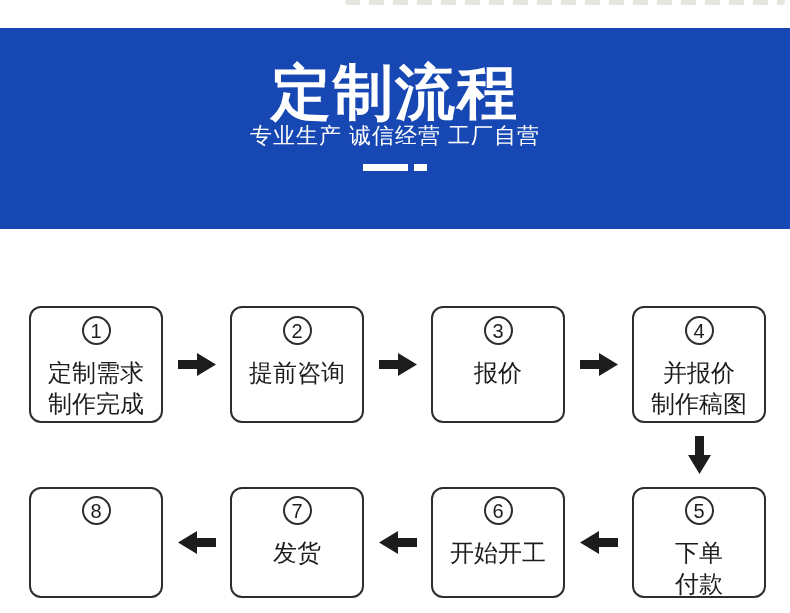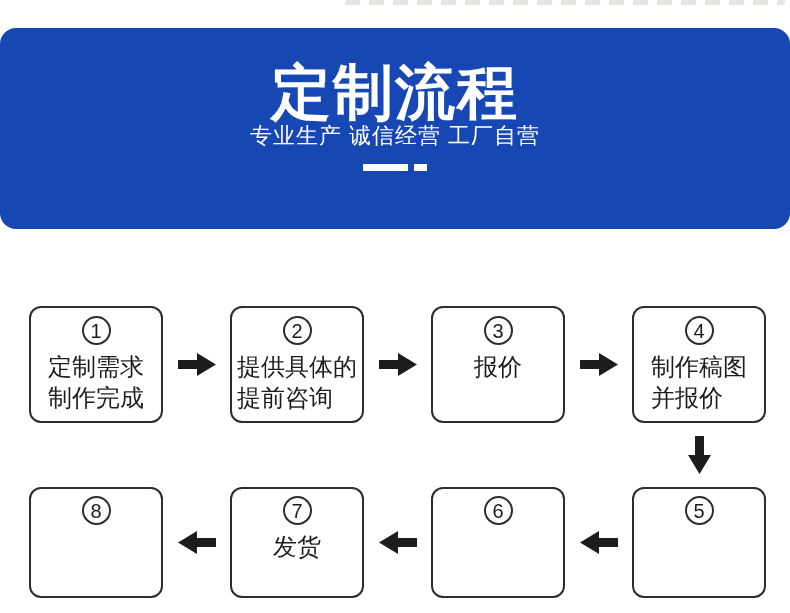--- a/index.html
+++ b/index.html
@@ -26,21 +26,20 @@
     border-radius: 2px;
   }
   
   .banner {
     margin-top: 23px;
     height: 201px;
     background: #1747b3;
     color: #ffffff;
     text-align: center;
     overflow: hidden;
-    border-radius: 16px;
   }
   .banner-title {
     margin: 0;
     padding-top: 35px;
     font-size: 60px;
     font-weight: 900;
     letter-spacing: 2px;
     line-height: 1;
   }
   .banner-subtitle {
@@ -82,26 +81,26 @@
     height: 29px;
     border: 2px solid #2d2d2d;
     border-radius: 50%;
     display: flex;
     align-items: center;
     justify-content: center;
     flex: none;
   }
   .num-circle span { font-size: 20px; line-height: 1; }
   .step-lines {
-    margin-top: 6px;
+    margin-top: 12px;
     font-size: 24px;
     line-height: 31px;
     font-weight: 500;
     white-space: nowrap;
-    text-align: left;
+    text-align: center;
   }
   .gap {
     flex: 1;
     display: flex;
     align-items: center;
     justify-content: center;
   }
   .gap svg { display: block; }
   .connector-row {
     height: 64px;
@@ -149,21 +148,20 @@
         <svg width="38" height="25" viewBox="0 0 38 25">
             <path d="M0 8 H19 V1 L38 12.5 L19 24 V17 H0 Z" fill="#1c1c1c"></path>
           </svg>
       </div>
 
       <div class="step">
         <span class="num-circle">
             <span>2</span>
           </span>
         <div class="step-lines">
-          <div>提供具体的</div>
           <div>提前咨询</div>
         </div>
       </div>
 
       <div class="gap">
         <svg width="38" height="25" viewBox="0 0 38 25">
             <path d="M0 8 H19 V1 L38 12.5 L19 24 V17 H0 Z" fill="#1c1c1c"></path>
           </svg>
       </div>
 
@@ -180,22 +178,22 @@
         <svg width="38" height="25" viewBox="0 0 38 25">
             <path d="M0 8 H19 V1 L38 12.5 L19 24 V17 H0 Z" fill="#1c1c1c"></path>
           </svg>
       </div>
 
       <div class="step">
         <span class="num-circle">
             <span>4</span>
           </span>
         <div class="step-lines">
+          <div>并报价</div>
           <div>制作稿图</div>
-          <div>并报价</div>
         </div>
       </div>
 
     </div>
 
     <div class="connector-row">
       <div class="down-cell">
         <svg width="25" height="38" viewBox="0 0 25 38">
             <path d="M8 0 H17 V19 H24 L12.5 38 L1 19 H8 Z" fill="#1c1c1c"></path>
           </svg>
@@ -229,32 +227,37 @@
         <svg width="38" height="25" viewBox="0 0 38 25">
             <path d="M38 8 H19 V1 L0 12.5 L19 24 V17 H38 Z" fill="#1c1c1c"></path>
           </svg>
       </div>
 
       <div class="step">
         <span class="num-circle">
             <span>6</span>
           </span>
         <div class="step-lines">
+          <div>开始开工</div>
         </div>
       </div>
 
       <div class="gap">
         <svg width="38" height="25" viewBox="0 0 38 25">
             <path d="M38 8 H19 V1 L0 12.5 L19 24 V17 H38 Z" fill="#1c1c1c"></path>
           </svg>
       </div>
 
       <div class="step">
         <span class="num-circle">
             <span>5</span>
           </span>
+        <div class="step-lines">
+          <div>下单</div>
+          <div>付款</div>
+        </div>
       </div>
 
     </div>
 
   </section>
 
 </div>
 
 </body></html>

